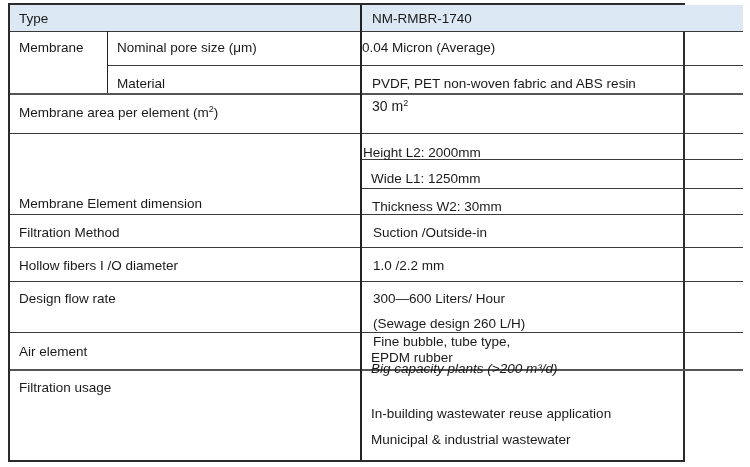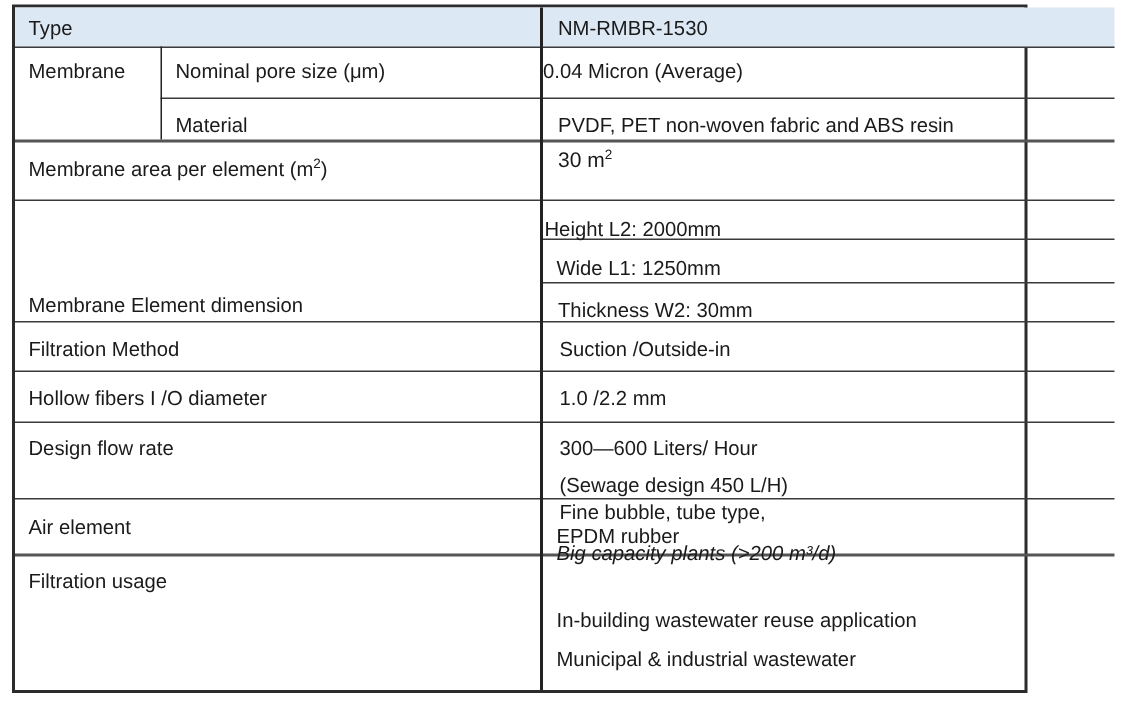--- a/index.html
+++ b/index.html
@@ -15,21 +15,21 @@
   .txt { position: absolute; white-space: nowrap; line-height: 16px; }
   sup { font-size: 9px; vertical-align: 5px; line-height: 0; }
 </style>
 </head>
 <body>
 
 <div class="spec-table">
 
   <div class="header-bg"></div>
   <span class="txt" style="left:9px; top:6px;">Type</span>
-  <span class="txt" style="left:362px; top:6px;">NM-RMBR-1530</span>
+  <span class="txt" style="left:362px; top:6px;">NM-RMBR-1740</span>
 
   <div class="hline" style="left:0; width:733px; top:26px;"></div>
   <div class="hline" style="left:97px; width:636px; top:60px;"></div>
   <div class="hline thick" style="left:0; width:733px; top:88px;"></div>
   <div class="hline" style="left:0; width:733px; top:128px;"></div>
   <div class="hline" style="left:351px; width:382px; top:154px;"></div>
   <div class="hline" style="left:351px; width:382px; top:183px;"></div>
   <div class="hline" style="left:0; width:733px; top:209px;"></div>
   <div class="hline" style="left:0; width:733px; top:242px;"></div>
   <div class="hline" style="left:0; width:733px; top:276px;"></div>
@@ -54,21 +54,21 @@
   <span class="txt" style="left:362px; top:194px;">Thickness W2: 30mm</span>
 
   <span class="txt" style="left:9px; top:220px;">Filtration Method</span>
   <span class="txt" style="left:9px; top:253px;">Hollow fibers I /O diameter</span>
 
   <span class="txt" style="left:363px; top:220px;">Suction /Outside-in</span>
   <span class="txt" style="left:363px; top:253px;">1.0 /2.2 mm</span>
 
   <span class="txt" style="left:9px; top:286px;">Design flow rate</span>
   <span class="txt" style="left:363px; top:286px;">300—600 Liters/ Hour</span>
-  <span class="txt" style="left:363px; top:311px;">(Sewage design 450 L/H)</span>
+  <span class="txt" style="left:363px; top:311px;">(Sewage design 260 L/H)</span>
 
   <span class="txt" style="left:9px; top:339px;">Air element</span>
   <span class="txt" style="left:363px; top:329px;">Fine bubble, tube type,</span>
   <span class="txt" style="left:361px; top:345px;">EPDM rubber</span>
 
   <span class="txt" style="left:9px; top:375px;">Filtration usage</span>
   <span class="txt" style="left:361px; top:356px;font-style:italic;">Big capacity plants (&gt;200 m³/d)</span>
   <span class="txt" style="left:361px; top:427px;">Municipal &amp; industrial wastewater</span>
   <span class="txt" style="left:361px; top:401px;">In-building wastewater reuse application</span>
 </div>

